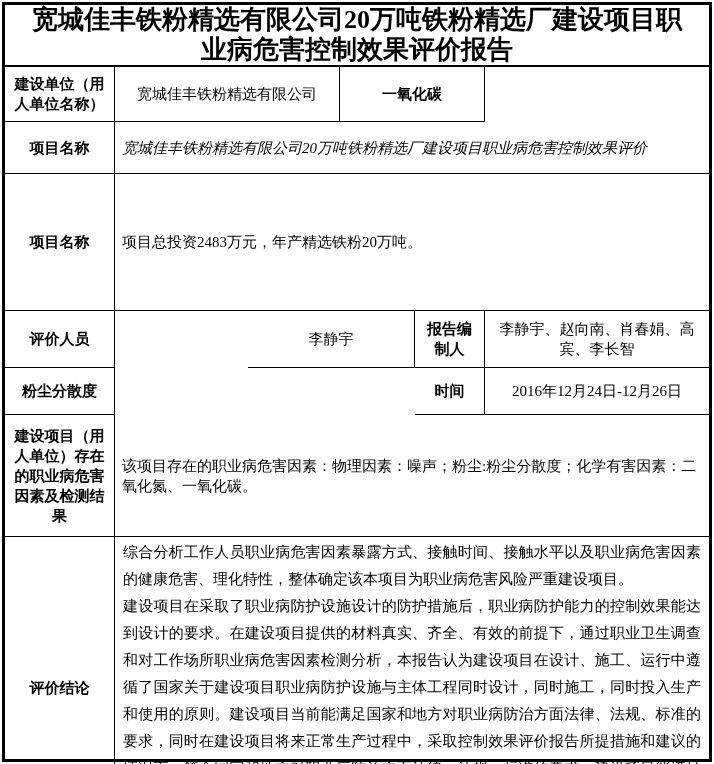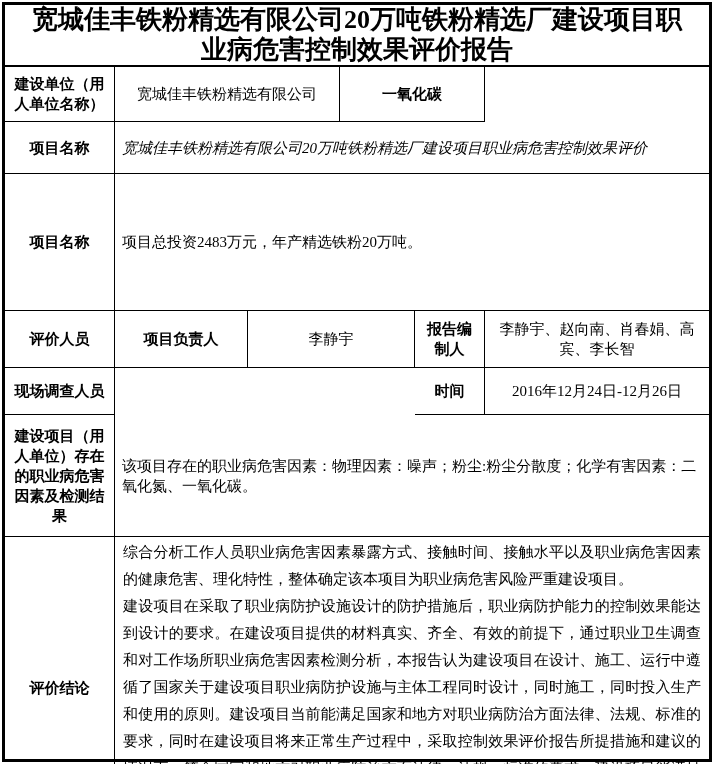--- a/index.html
+++ b/index.html
@@ -92,26 +92,25 @@
       <div class="cell c-unit-v">宽城佳丰铁粉精选有限公司</div>
       <div class="cell lbl c-geo-l">一氧化碳</div>
 
       <div class="cell lbl c-pname-l">项目名称</div>
       <div class="cell nr left c-pname-v">宽城佳丰铁粉精选有限公司20万吨铁粉精选厂建设项目职业病危害控制效果评价</div>
 
       <div class="cell lbl c-intro-l">项目名称</div>
       <div class="cell nr left c-intro-v">项目总投资2483万元，年产精选铁粉20万吨。</div>
 
       <div class="cell lbl c-eval-l">评价人员</div>
-      <div class="cell lbl c-lead-l">项目负责人</div>
       <div class="cell c-lead-v">李静宇</div>
       <div class="cell lbl narrow c-writ-l">报告编制人</div>
       <div class="cell nr c-writ-v">李静宇、赵向南、肖春娟、高宾、李长智</div>
 
-      <div class="cell lbl c-inv-l">现场调查人员</div>
+      <div class="cell lbl c-inv-l">粉尘分散度</div>
       <div class="cell lbl narrow c-time-l">时间</div>
       <div class="cell nr c-time-v">2016年12月24日-12月26日</div>
 
       <div class="cell lbl c-haz-l">建设项目（用人单位）存在的职业病危害因素及检测结果</div>
       <div class="cell nr left c-haz-v">该项目存在的职业病危害因素：物理因素：噪声；粉尘:粉尘分散度；化学有害因素：二氧化氮、一氧化碳。</div>
 
       <div class="cell lbl nb c-con-l">评价结论</div>
       <div class="cell nr nb left conclusion-value c-con-v">综合分析工作人员职业病危害因素暴露方式、接触时间、接触水平以及职业病危害因素的健康危害、理化特性，整体确定该本项目为职业病危害风险严重建设项目。
 建设项目在采取了职业病防护设施设计的防护措施后，职业病防护能力的控制效果能达到设计的要求。在建设项目提供的材料真实、齐全、有效的前提下，通过职业卫生调查和对工作场所职业病危害因素检测分析，本报告认为建设项目在设计、施工、运行中遵循了国家关于建设项目职业病防护设施与主体工程同时设计，同时施工，同时投入生产和使用的原则。建设项目当前能满足国家和地方对职业病防治方面法律、法规、标准的要求，同时在建设项目将来正常生产过程中，采取控制效果评价报告所提措施和建议的情况下，符合国家和地方对职业病防治方面法律、法规、标准的要求。建设项目能满足认真执行国家职业健康的法律法规、标准、规范并采取本报告提出的措施和建议后可以降低职业危害程度，保护从业人员身体健康。</div>
 

